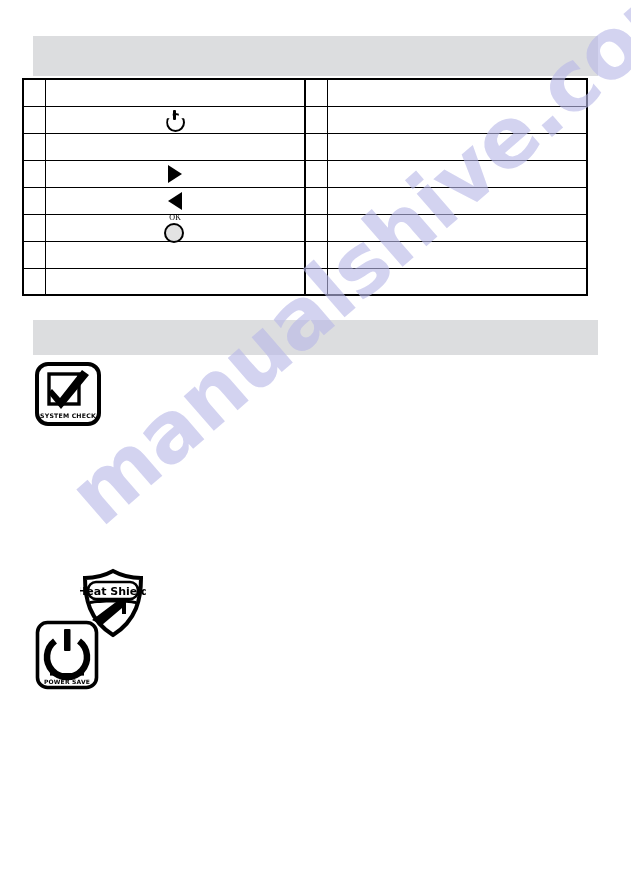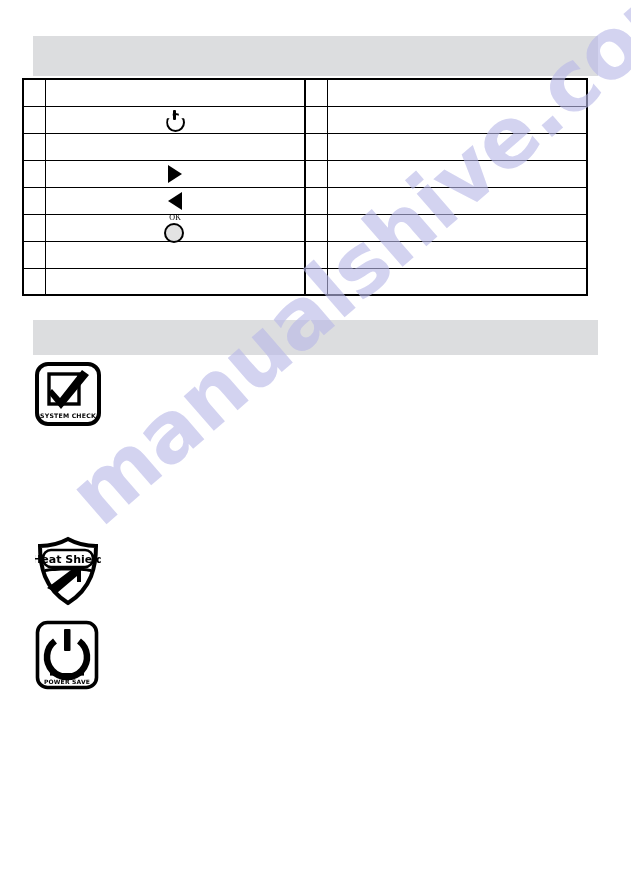--- a/index.html
+++ b/index.html
@@ -158,21 +158,21 @@
     background: #e3e3e3;
   }
 
   
   .badge {
     position: absolute;
     left: 35px;
   }
   #badge-system-check { top: 362px; }
   #badge-thermo-sense { top: 453px; }
-  #badge-heat-shield  { top: 536px; }
+  #badge-heat-shield  { top: 568px; margin-left: 45px; }
   #badge-power-save   { top: 620px; }
 
   .badge-row {
     position: absolute;
     left: 112px;
     width: 485px;
     font-size: 10px;
     line-height: 1.35;
   }
   .badge-row .b-title { font-weight: 700; }

